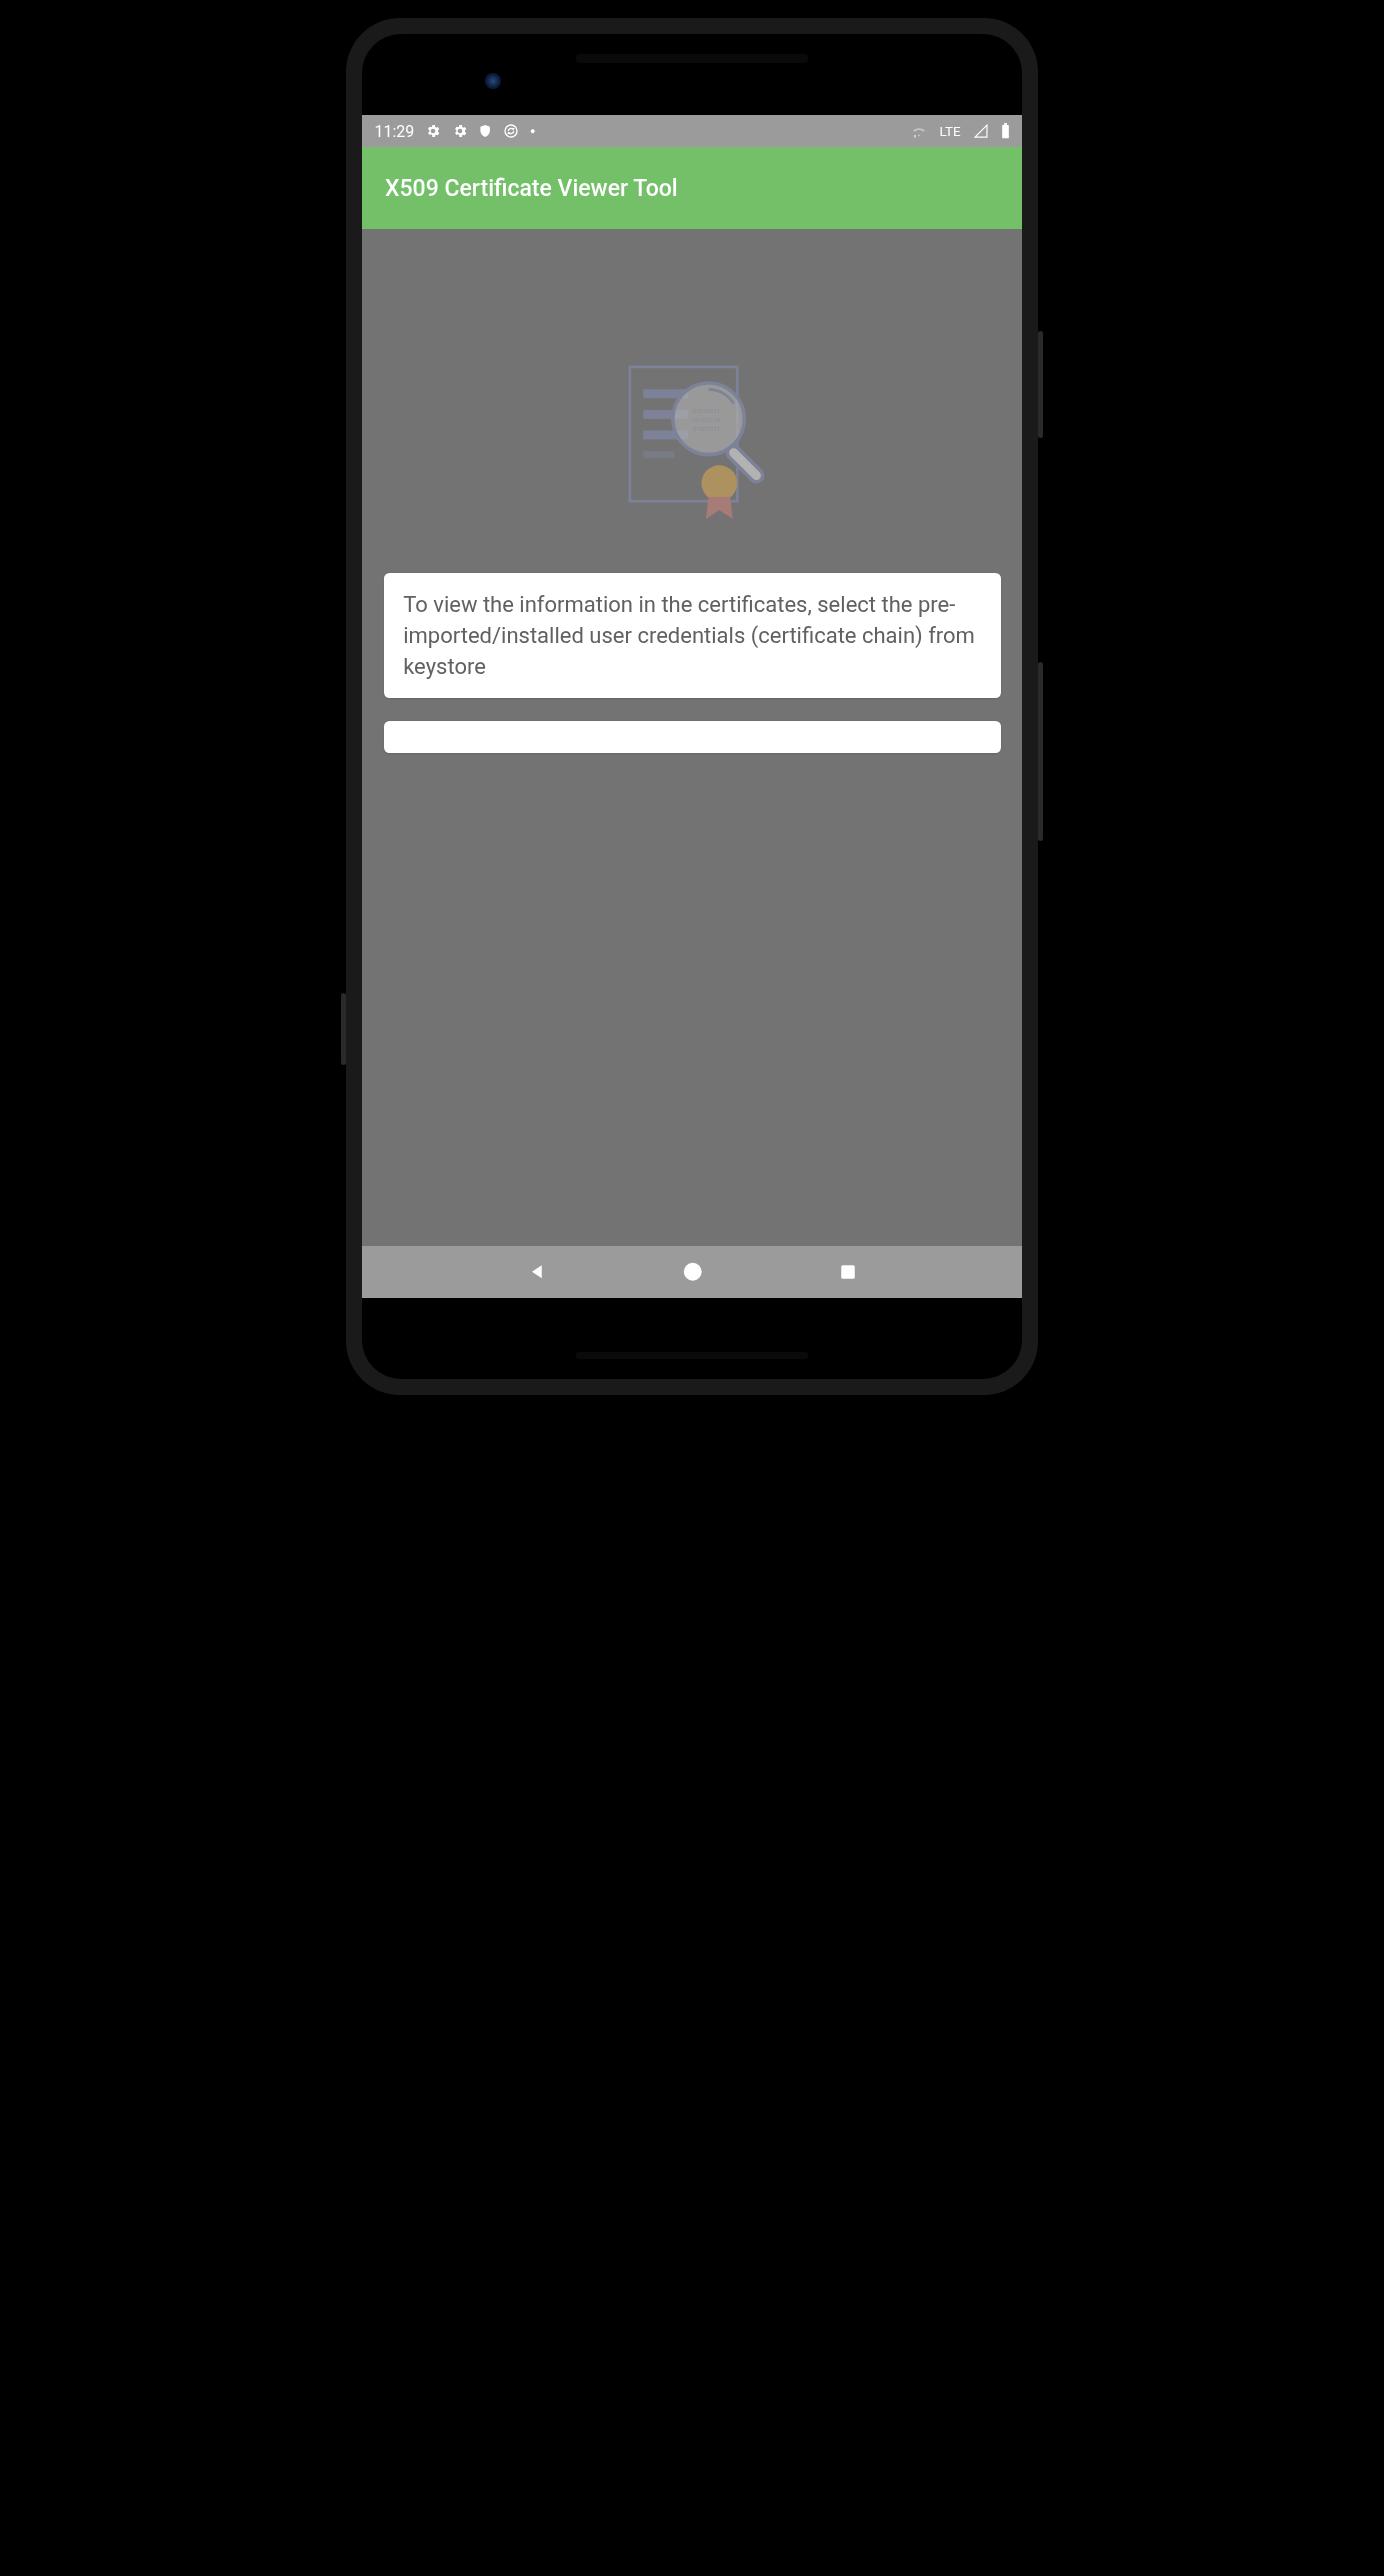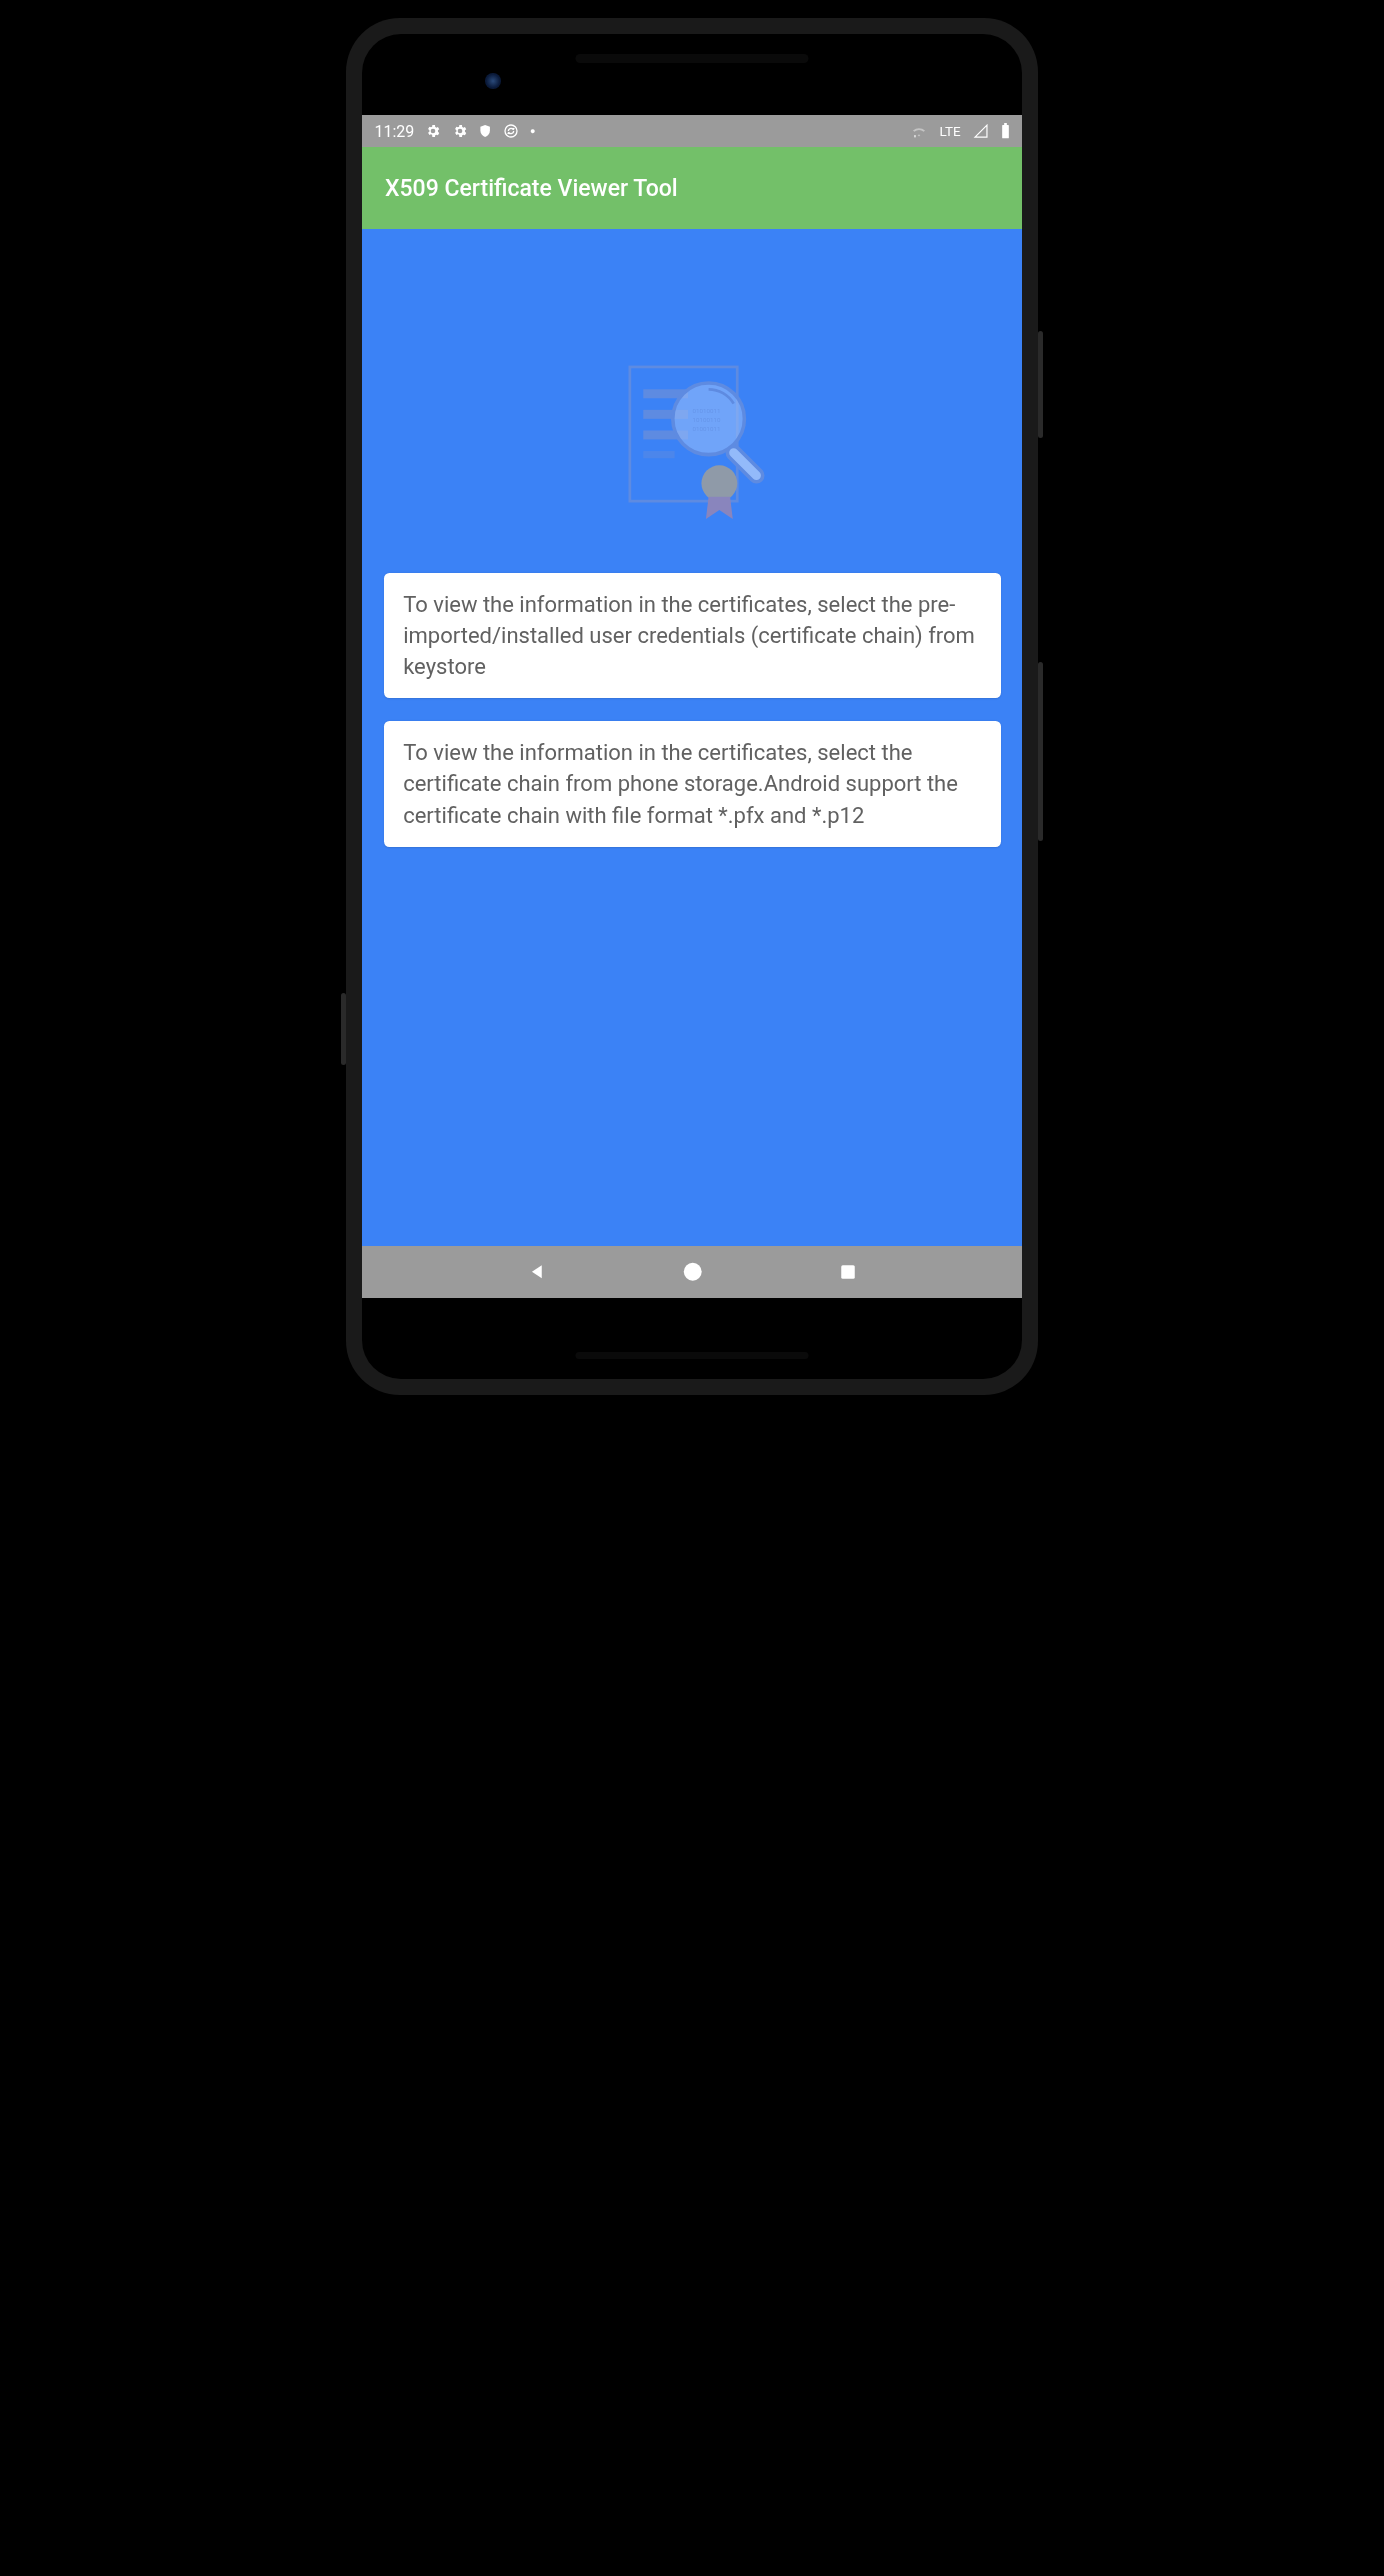--- a/index.html
+++ b/index.html
@@ -49,21 +49,21 @@
     background: radial-gradient(circle, #2a4a7a 0%, #0a1a3a 60%);
     border-radius: 50%;
     z-index: 100;
   }
   .screen {
     position: absolute;
     top: 81px;
     left: 0;
     right: 0;
     bottom: 81px;
-    background: #3b82f6;
+    background: #737373;
     display: flex;
     flex-direction: column;
   }
   .status-bar {
     height: 32px;
     background: #9b9b9b;
     display: flex;
     align-items: center;
     justify-content: space-between;
     padding: 0 12.5px;
@@ -226,21 +226,20 @@
             <text x="100" y="82" font-size="7" fill="#8a96c8" opacity="0.6">01001011</text>
             <rect x="146" y="96" width="50" height="14" rx="7" transform="rotate(45 146 96)" fill="#fff" stroke="#8a96c8" stroke-width="4"></rect>
           </svg>
         </div>
 
         <div class="card">
           <div class="card-desc">To view the information in the certificates, select the pre-imported/installed user credentials (certificate chain) from keystore</div>
         </div>
 
         <div class="card">
-          <div class="card-desc">To view the information in the certificates, select the certificate chain from phone storage.Android support the certificate chain with file format *.pfx and *.p12</div>
         </div>
       </div>
 
       <div class="nav-bar">
         <span class="nav-btn">
           <svg width="19.7" height="21.5" viewBox="0 0 24 24" fill="#fff">
               <path d="M18 4v16L6 12z"></path>
             </svg>
         </span>
         <span class="nav-btn">

